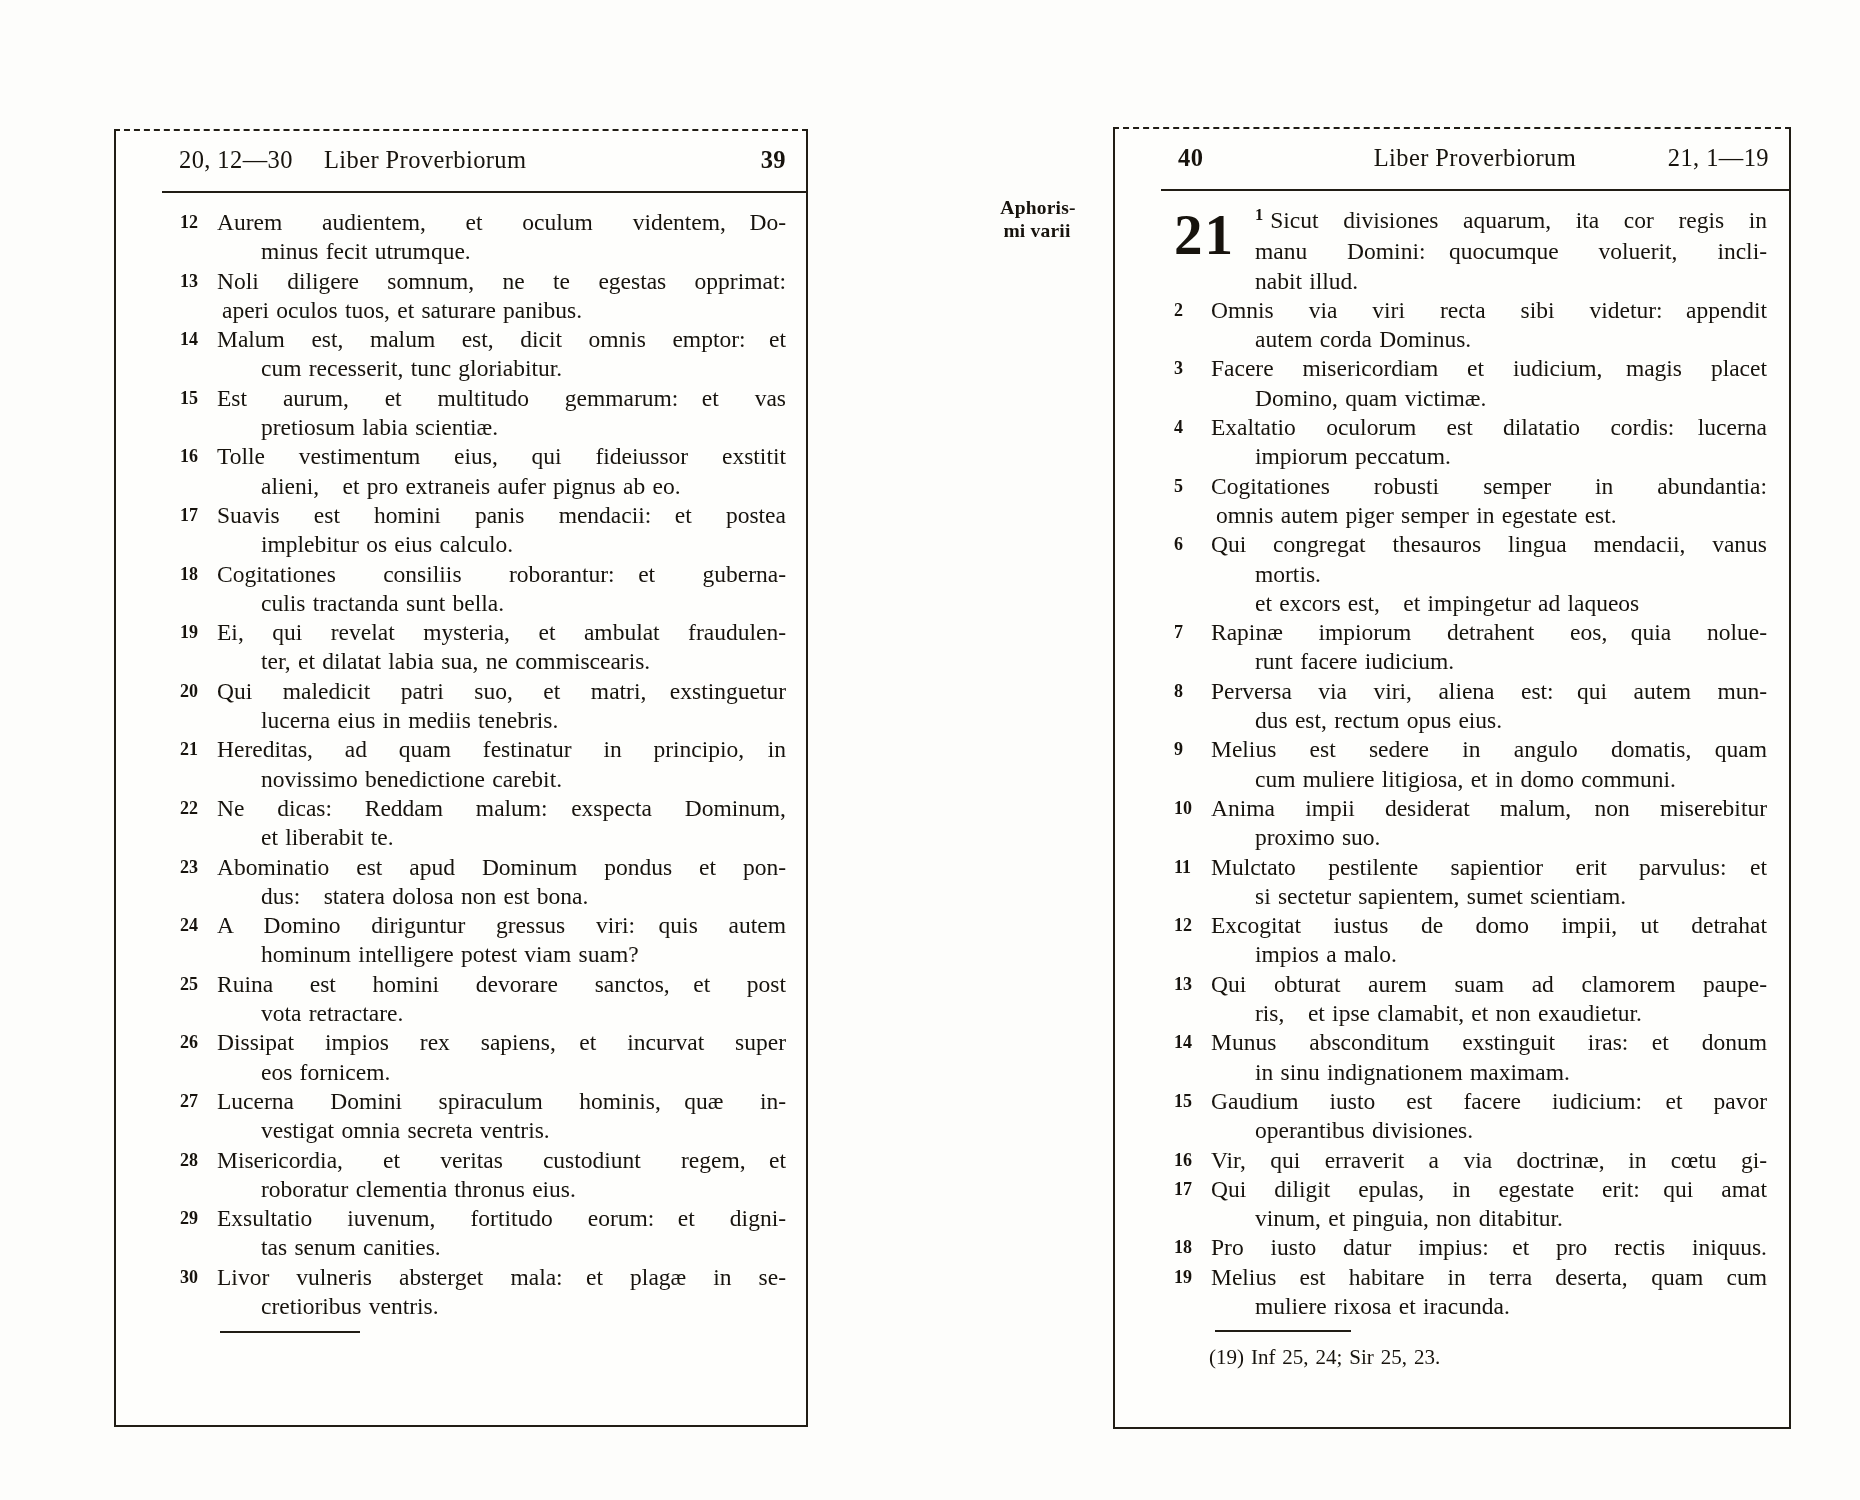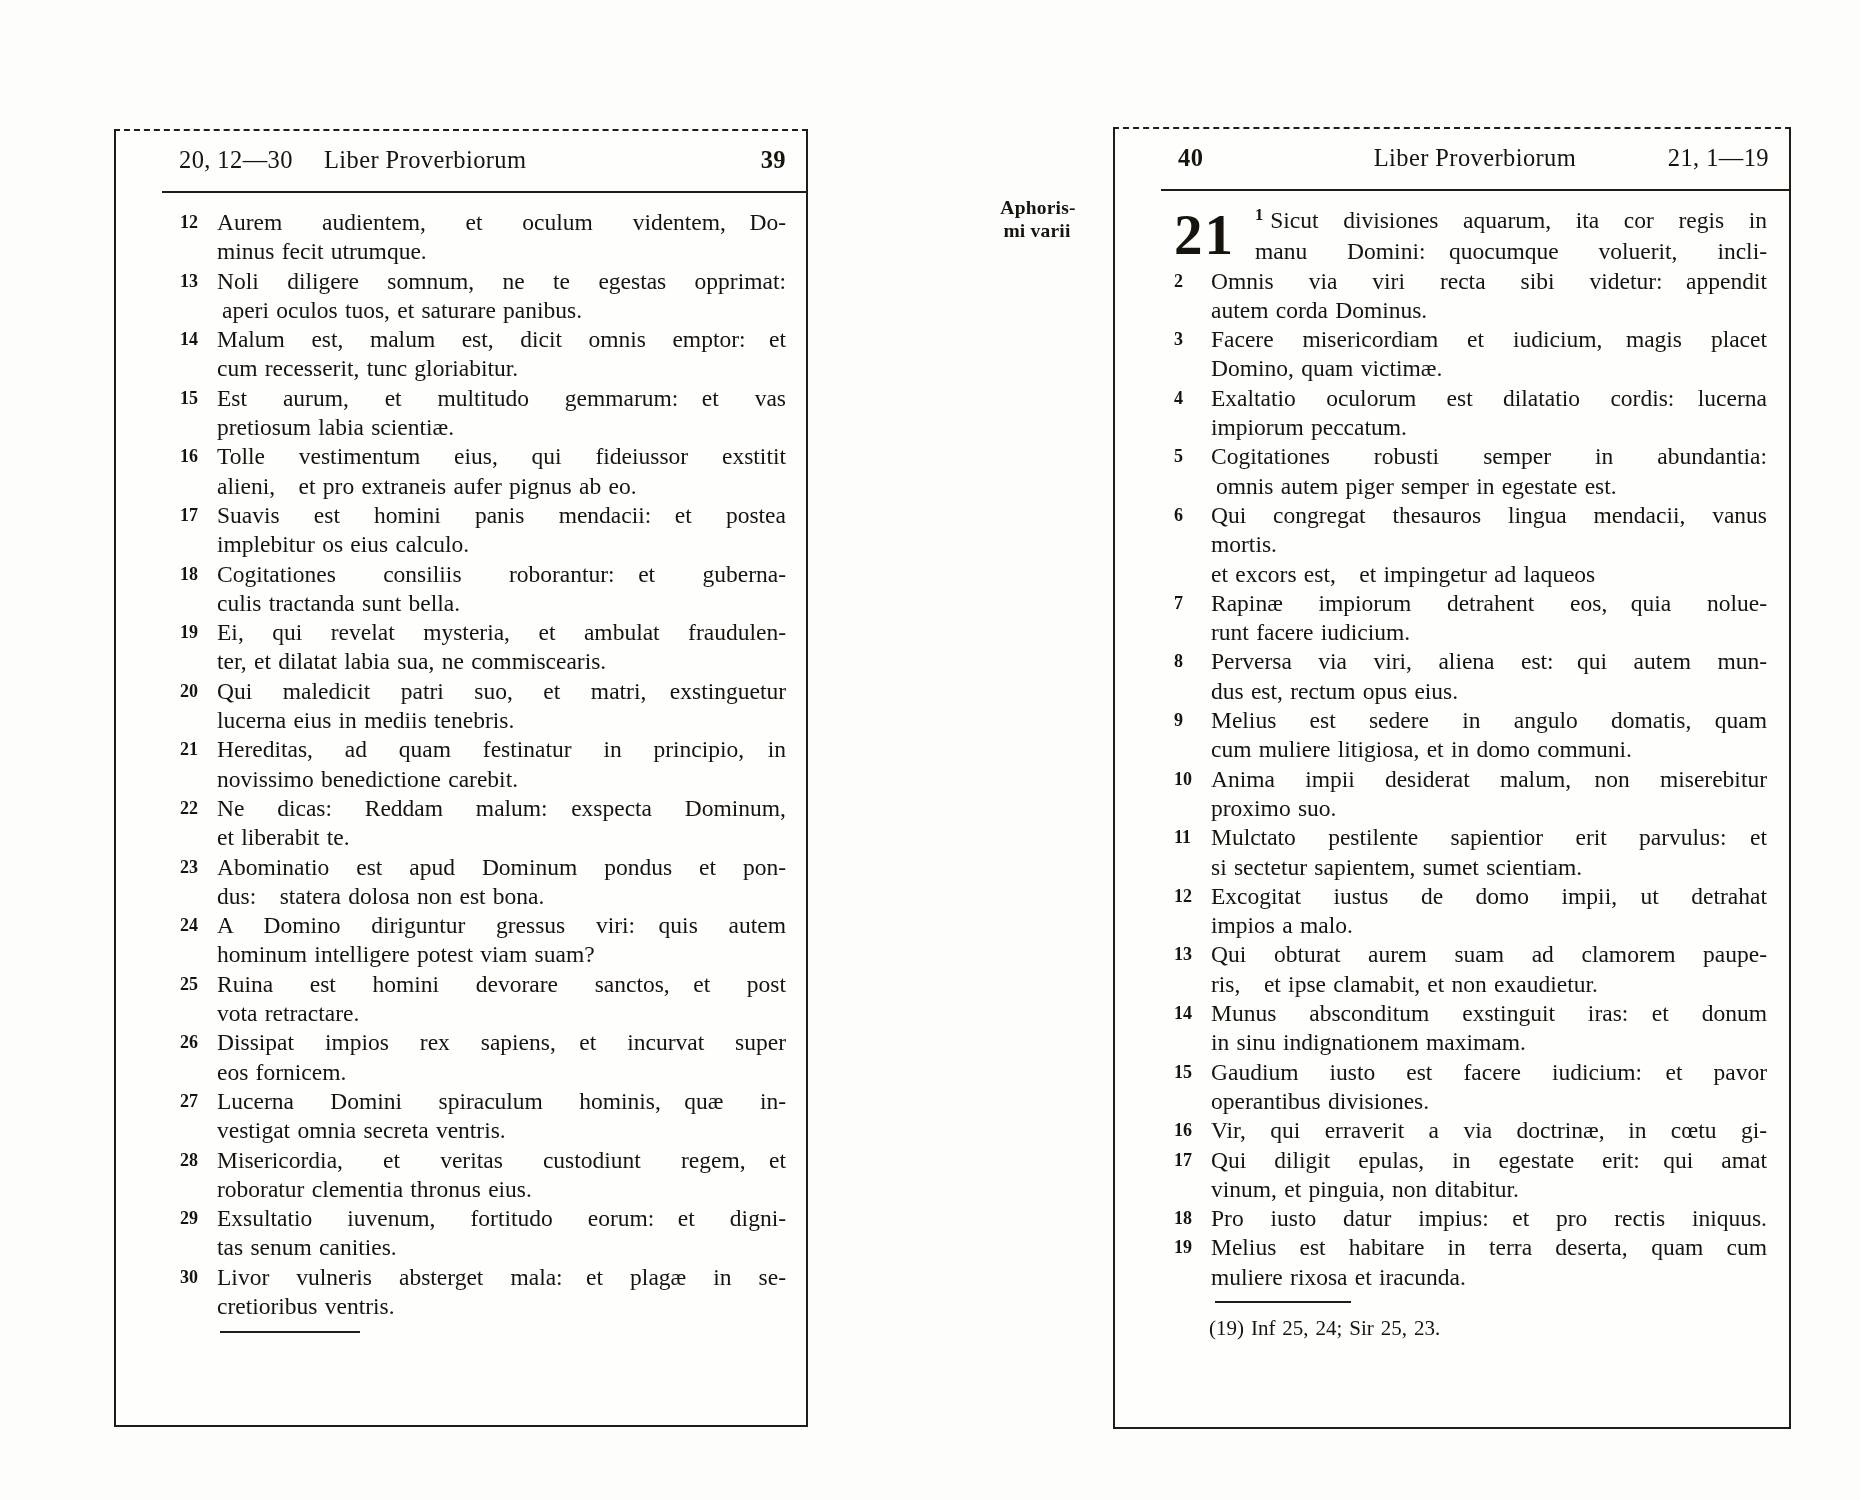--- a/index.html
+++ b/index.html
@@ -28,21 +28,21 @@
 
   .body{position:relative;}
   .page.left  .body{padding:15px 20px 0 55px;}
   .page.right .body{padding:15px 22px 0 50px;}
 
   .line{
     position:relative;font-size:23.5px;line-height:29.3px;
     word-spacing:.06em;min-height:29.3px;
   }
   .line.j{text-align:justify;text-align-last:justify;}
-  .line.cont{}
+  .line.cont{margin-left:44px;}
   .line.flush{margin-left:5px;}
 
   .vnum{
     position:absolute;left:-37px;top:0;width:31px;text-align:left;
     font-size:18px;font-weight:bold;letter-spacing:0;
   }
   .page.right .vnum{width:25px;}
 
   .chapnum{
     float:left;width:72px;height:54px;margin:3px 9px 0 -37px;
@@ -128,20 +128,21 @@
 <div class="page right">
   <div class="hdr">
     <span class="hl pagenum">40</span>
     <span class="hc">Liber Proverbiorum</span>
     <span class="hr">21, 1—19</span>
   </div>
   <div class="body" id="right-body">
     <span class="chapnum">21</span>
       <div class="line j"><span class="supv">1</span>Sicut divisiones aquarum, ita cor regis in</div>
       <div class="line j">manu Domini:  quocumque voluerit, incli-</div>
+      <div class="line cont">nabit illud.</div>
       <div class="line j"><span class="vnum">2</span>Omnis via viri recta sibi videtur:  appendit</div>
       <div class="line cont">autem corda Dominus.</div>
       <div class="line j"><span class="vnum">3</span>Facere misericordiam et iudicium,  magis placet</div>
       <div class="line cont">Domino, quam victimæ.</div>
       <div class="line j"><span class="vnum">4</span>Exaltatio oculorum est dilatatio cordis:  lucerna</div>
       <div class="line cont">impiorum peccatum.</div>
       <div class="line j"><span class="vnum">5</span>Cogitationes robusti semper in abundantia:</div>
       <div class="line flush">omnis autem piger semper in egestate est.</div>
       <div class="line j"><span class="vnum">6</span>Qui congregat thesauros lingua mendacii, vanus</div>
       <div class="line cont">mortis.</div>

